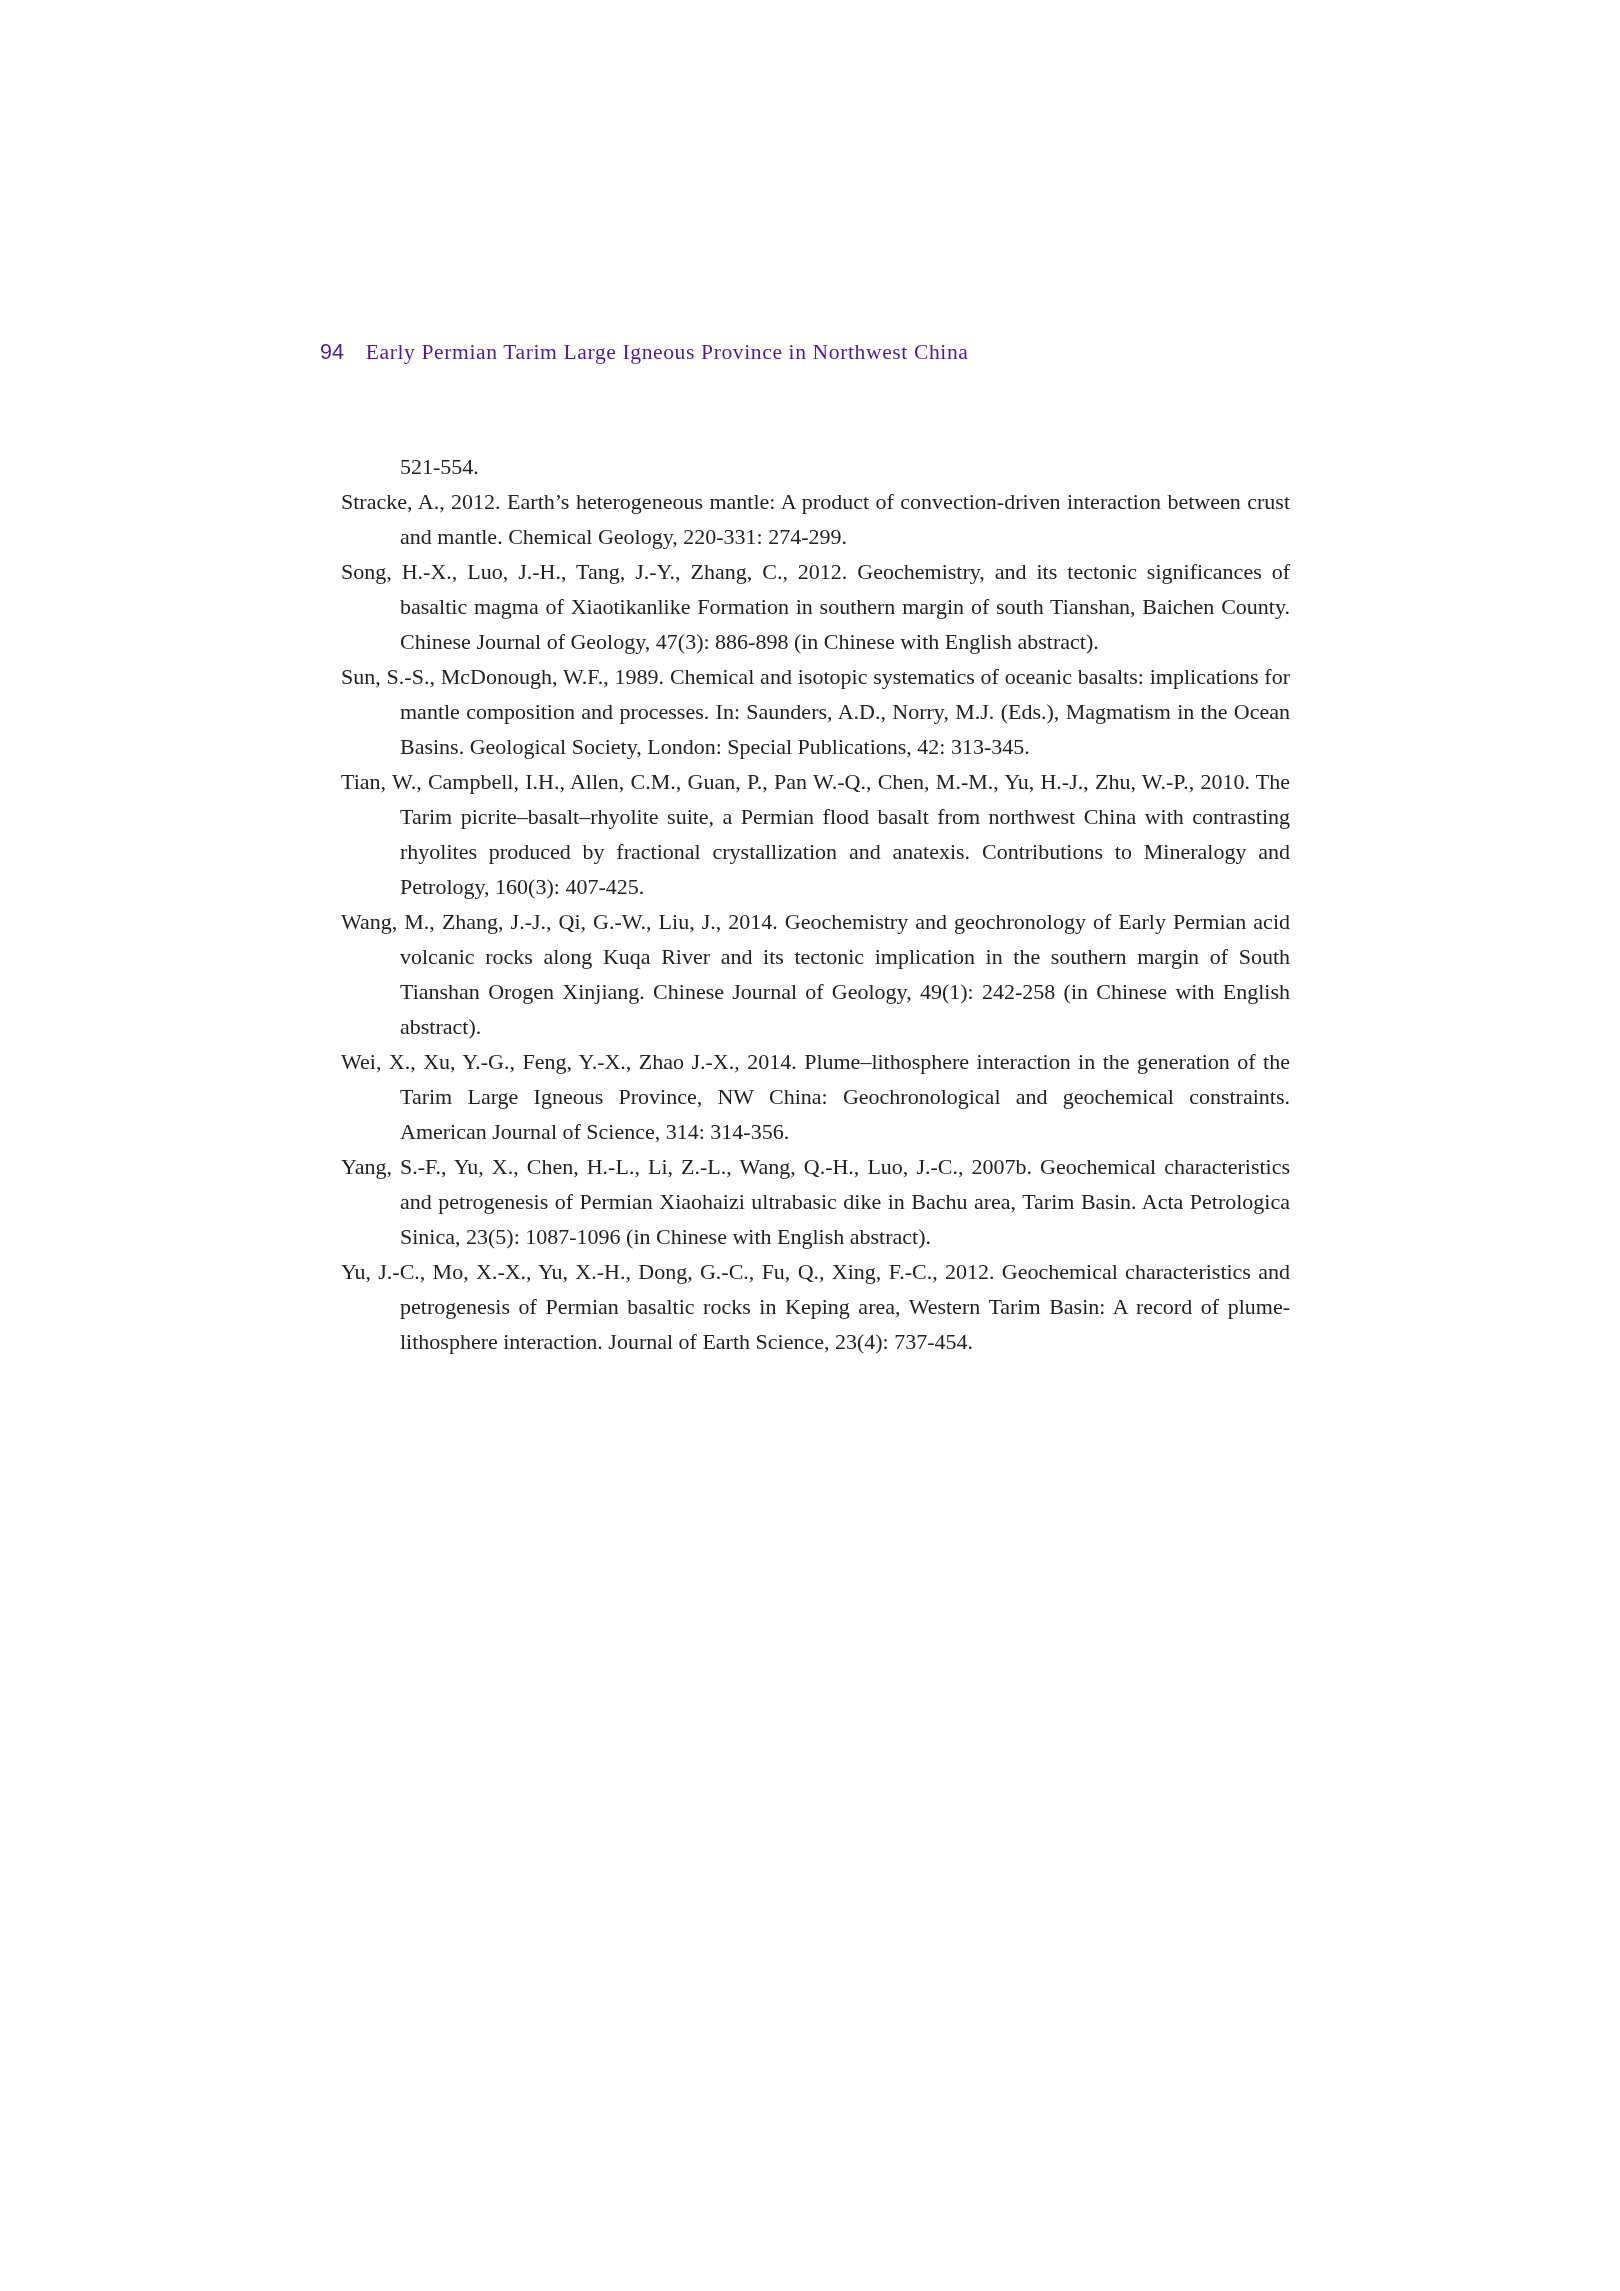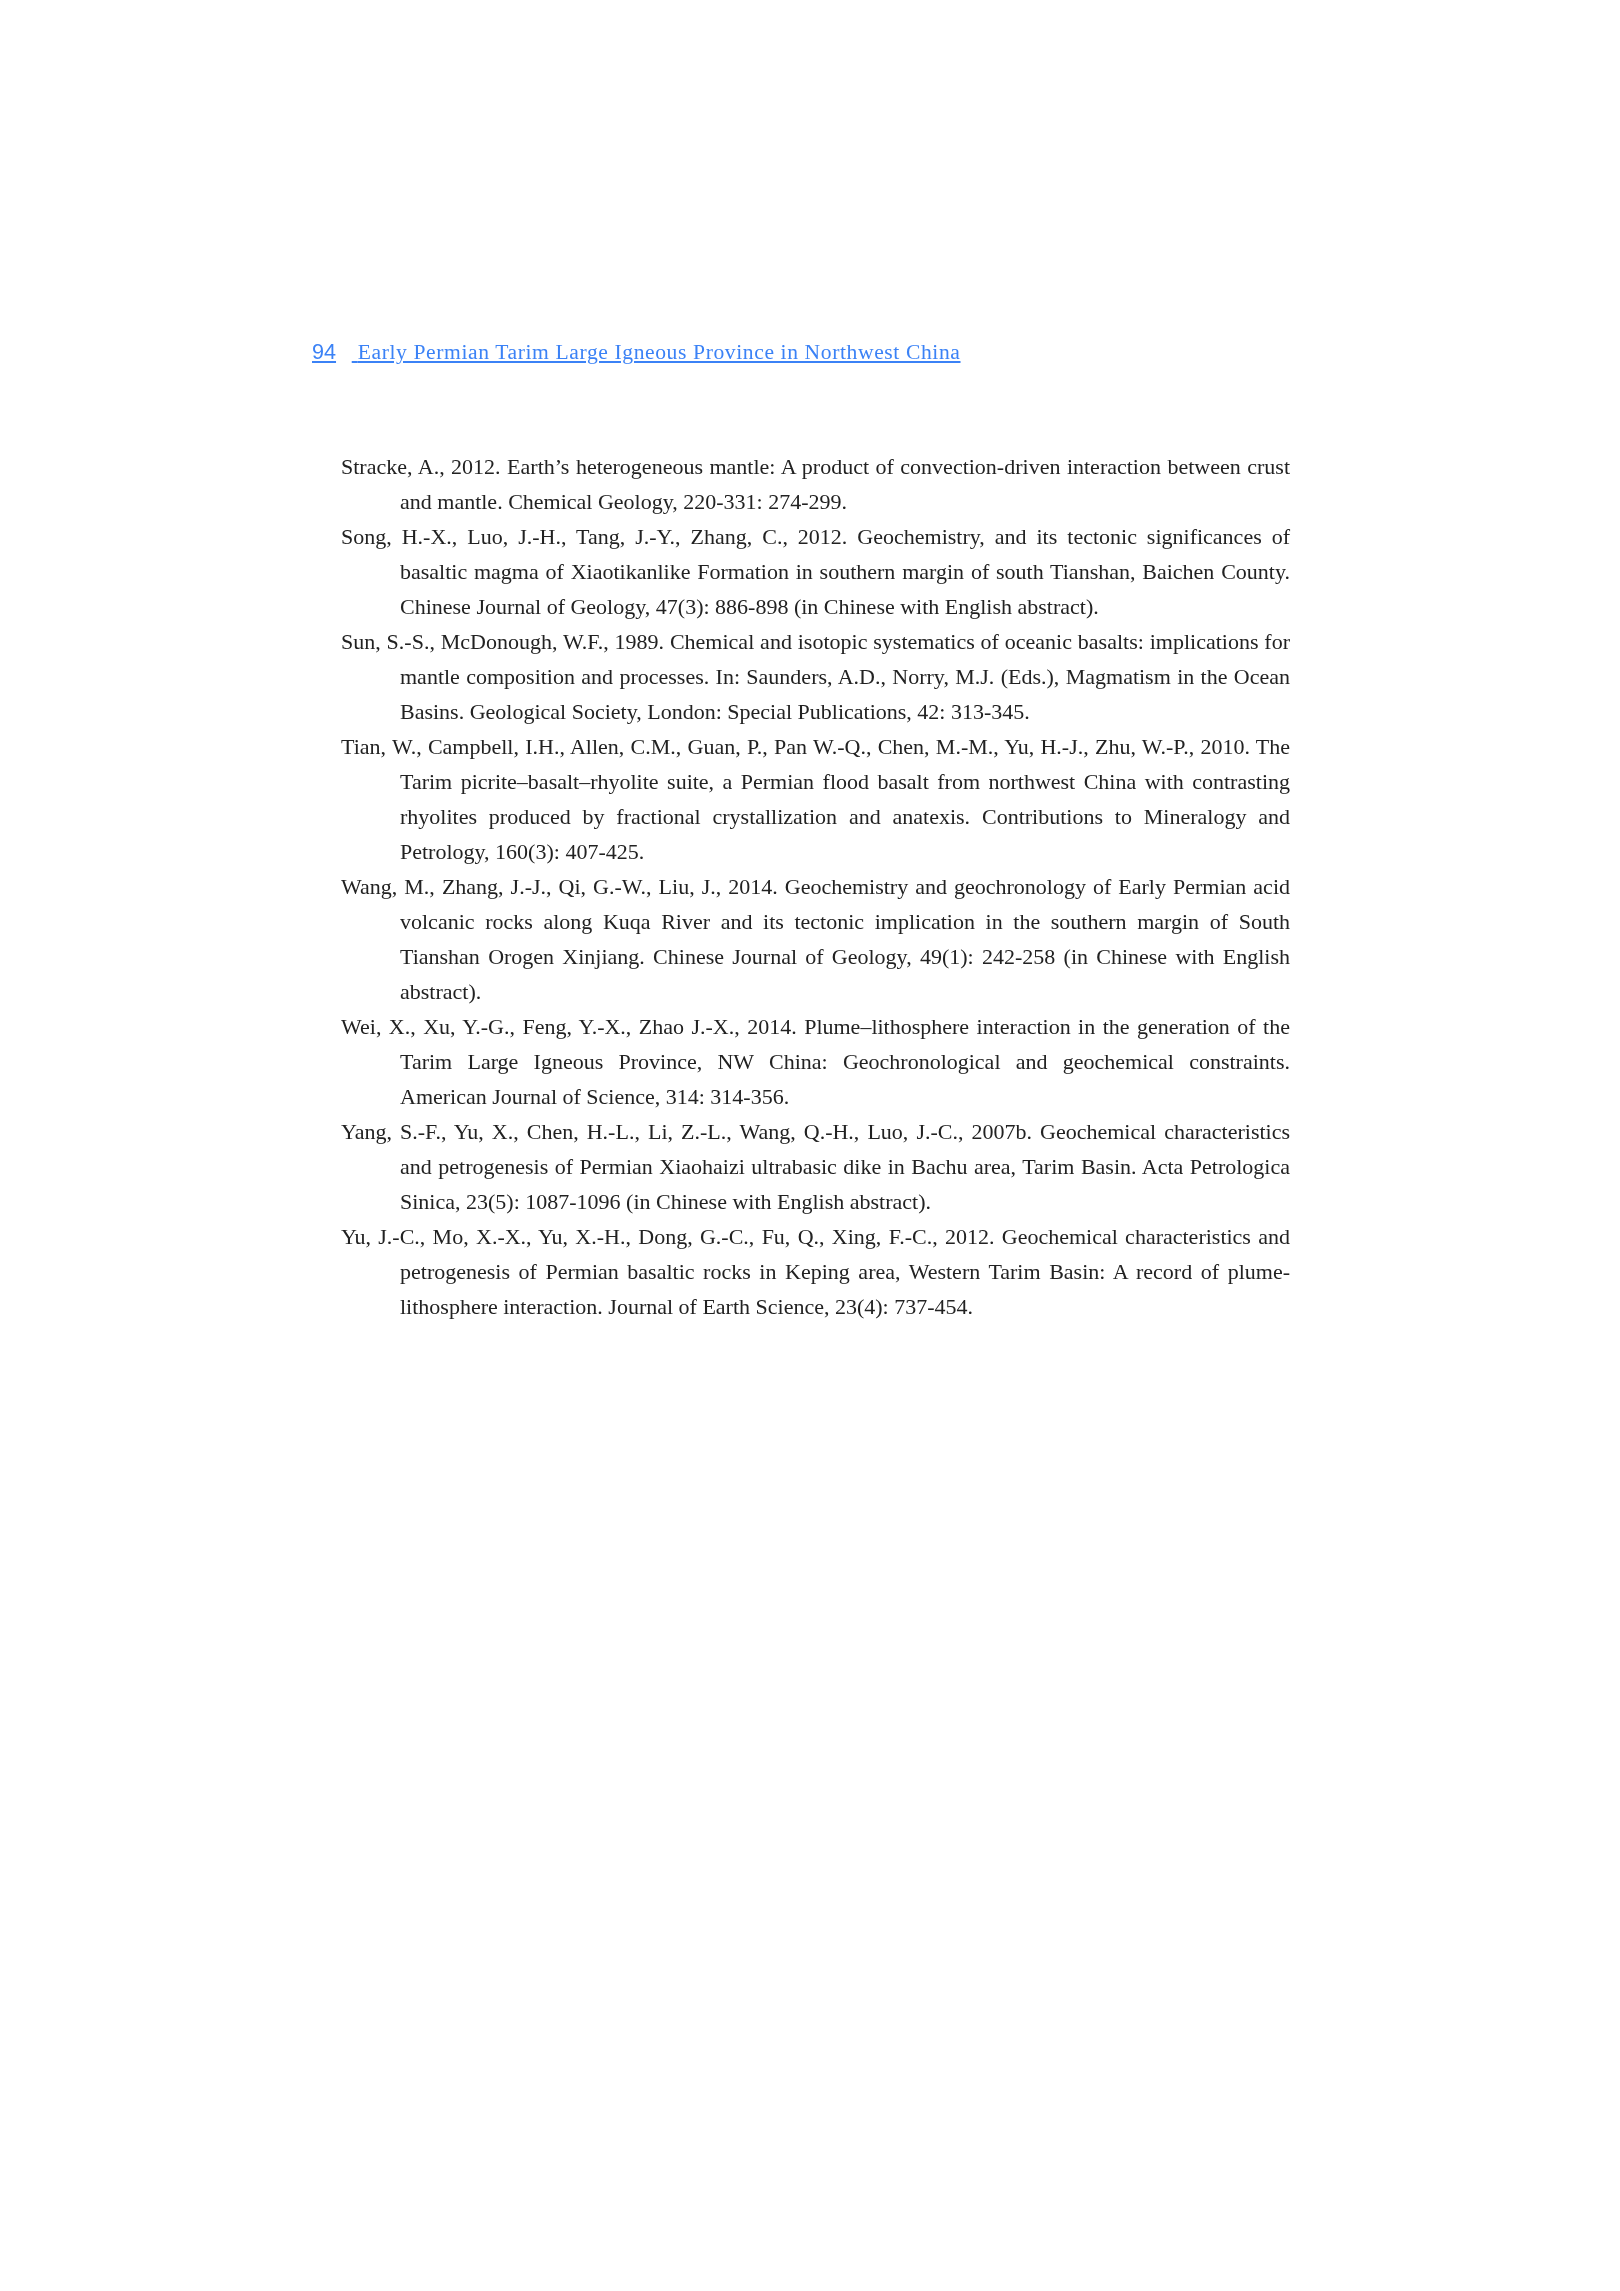--- a/index.html
+++ b/index.html
@@ -1,41 +1,41 @@
 <!DOCTYPE html>
 <html><head>
 <meta charset="utf-8">
 <style>
   html, body { margin: 0; padding: 0; background: #ffffff; }
   body { width: 1620px; height: 2292px; position: relative; overflow: hidden; }
   .header {
-    position: absolute; left: 312px; top: 339px;
-    font-family: "Liberation Sans", sans-serif; font-size: 21.6px; color: #3b82f6;
+    position: absolute; left: 320px; top: 339px;
+    font-family: "Liberation Sans", sans-serif; font-size: 21.6px; color: #4c1d95;
     white-space: nowrap;
-    text-decoration: underline;
   }
   .header .pgnum { font-family: "Liberation Sans", sans-serif; margin-right: 15.7px; }
   .header .runtitle { font-family: "Liberation Serif", serif; letter-spacing: 0.6px; }
   .refs {
     position: absolute; left: 341px; top: 449px; width: 949px;
     font-family: "Liberation Serif", serif; font-size: 22px; line-height: 35px;
     color: #222222; text-align: justify;
   }
   .cont { padding-left: 59px; }
   .ref { padding-left: 59px; text-indent: -59px; }
 </style>
 </head>
 <body>
 
 <div class="header">
   <span class="pgnum">94</span>
   <span class="runtitle">Early Permian Tarim Large Igneous Province in Northwest China</span>
 </div>
 
 <div class="refs">
+  <div class="cont">521-554.</div>
   <div class="ref">Stracke, A., 2012. Earth’s heterogeneous mantle: A product of convection-driven interaction between crust and mantle. Chemical Geology, 220-331: 274-299.</div>
   <div class="ref">Song, H.-X., Luo, J.-H., Tang, J.-Y., Zhang, C., 2012. Geochemistry, and its tectonic significances of basaltic magma of Xiaotikanlike Formation in southern margin of south Tianshan, Baichen County. Chinese Journal of Geology, 47(3): 886-898 (in Chinese with English abstract).</div>
   <div class="ref">Sun, S.-S., McDonough, W.F., 1989. Chemical and isotopic systematics of oceanic basalts: implications for mantle composition and processes. In: Saunders, A.D., Norry, M.J. (Eds.), Magmatism in the Ocean Basins. Geological Society, London: Special Publications, 42: 313-345.</div>
   <div class="ref">Tian, W., Campbell, I.H., Allen, C.M., Guan, P., Pan W.-Q., Chen, M.-M., Yu, H.-J., Zhu, W.-P., 2010. The Tarim picrite–basalt–rhyolite suite, a Permian flood basalt from northwest China with contrasting rhyolites produced by fractional crystallization and anatexis. Contributions to Mineralogy and Petrology, 160(3): 407-425.</div>
   <div class="ref">Wang, M., Zhang, J.-J., Qi, G.-W., Liu, J., 2014. Geochemistry and geochronology of Early Permian acid volcanic rocks along Kuqa River and its tectonic implication in the southern margin of South Tianshan Orogen Xinjiang. Chinese Journal of Geology, 49(1): 242-258 (in Chinese with English abstract).</div>
   <div class="ref">Wei, X., Xu, Y.-G., Feng, Y.-X., Zhao J.-X., 2014. Plume–lithosphere interaction in the generation of the Tarim Large Igneous Province, NW China: Geochronological and geochemical constraints. American Journal of Science, 314: 314-356.</div>
   <div class="ref">Yang, S.-F., Yu, X., Chen, H.-L., Li, Z.-L., Wang, Q.-H., Luo, J.-C., 2007b. Geochemical characteristics and petrogenesis of Permian Xiaohaizi ultrabasic dike in Bachu area, Tarim Basin. Acta Petrologica Sinica, 23(5): 1087-1096 (in Chinese with English abstract).</div>
   <div class="ref">Yu, J.-C., Mo, X.-X., Yu, X.-H., Dong, G.-C., Fu, Q., Xing, F.-C., 2012. Geochemical characteristics and petrogenesis of Permian basaltic rocks in Keping area, Western Tarim Basin: A record of plume-lithosphere interaction. Journal of Earth Science, 23(4): 737-454.</div>
 </div>
 

